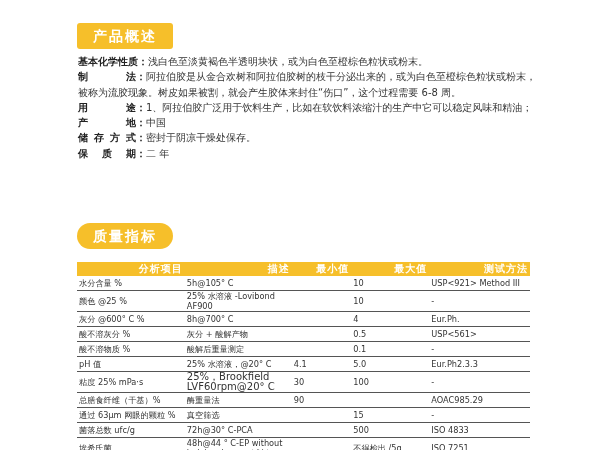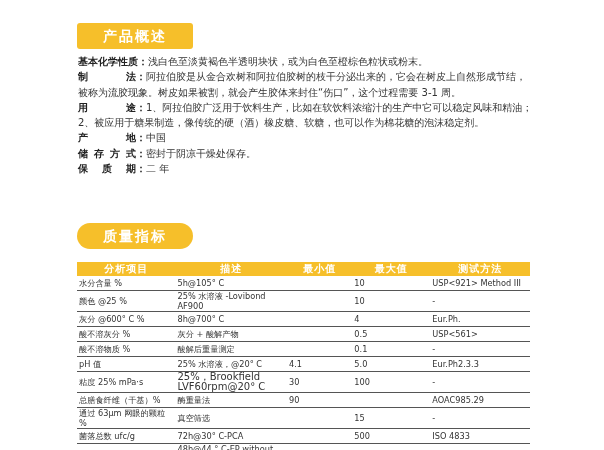--- a/index.html
+++ b/index.html
@@ -1,44 +1,43 @@
 <!DOCTYPE html>
 <html><head>
 <meta charset="utf-8">
 <style>
   html, body { margin: 0; padding: 0; background: #ffffff; }
   body { width: 604px; height: 450px; overflow: hidden; position: relative;
          font-family: "DejaVu Sans", "Liberation Sans", sans-serif; color: #333; }
-  .section-badge { position: absolute; left: 77px; height: 26px; padding: 0 26px;
+  .section-badge { position: absolute; left: 77px; height: 26px; padding: 0 16px;
          background: #f6bf2a; border-radius: 3px; color: #fff; font-weight: bold;
          font-size: 14px; line-height: 26px; letter-spacing: 2px; }
   #badge1 { top: 23px; }
   #badge2 { top: 223px; border-radius: 13px; }
   .overview { position: absolute; left: 78px; top: 54px; width: 470px; font-size: 10px; line-height: 15.3px; }
   .overview .line { white-space: nowrap; }
   .overview b { font-weight: bold; color: #222; }
   .spread { display: inline-block; width: 58px; text-align-last: justify; text-align: justify; }
   table.spec { position: absolute; left: 77px; top: 262px; width: 453px; border-collapse: collapse; font-size: 8.2px; }
-  table.spec th { background: #f6bf2a; color: #fff; font-weight: bold; text-align: center;
-         font-size: 10px; height: 13px; padding: 0 12px; letter-spacing: 1px; }
+  table.spec th { background: #f6bf2a; color: #fff; font-weight: bold; text-align: right;
+         font-size: 10px; height: 13px; padding: 0 2px; letter-spacing: 1px; }
   table.spec td { padding: 0 2px; border-bottom: 1.2px solid #555; height: 14px; vertical-align: middle; color: #333; line-height: 10px; }
   table.spec tr:last-child td { border-bottom: 3px solid #aaa; }
   .c1 { width: 101px; } .c2 { width: 100px; } .c3 { width: 54px; } .c4 { width: 72px; } .c5 { width: 94px; }
 </style>
 </head>
 <body>
 
 <div class="section-badge" id="badge1">产品概述</div>
 
 <div class="overview">
   <div class="line"><b>基本化学性质</b><b>：</b><span>浅白色至淡黄褐色半透明块状，或为白色至橙棕色粒状或粉末。</span></div>
-  <div class="line"><b class="spread">制　　法</b><b>：</b><span>阿拉伯胶是从金合欢树和阿拉伯胶树的枝干分泌出来的，它会在树皮上自然形成节结，</span></div>
-  <div class="line"><span>被称为流胶现象。树皮如果被割，就会产生胶体来封住“伤口”，这个过程需要 3-1 周。</span></div>
+  <div class="line"><b class="spread">制　　法</b><b>：</b><span>阿拉伯胶是从金合欢树和阿拉伯胶树的枝干分泌出来的，或为白色至橙棕色粒状或粉末，</span></div>
+  <div class="line"><span>被称为流胶现象。树皮如果被割，就会产生胶体来封住“伤口”，这个过程需要 6-8 周。</span></div>
   <div class="line"><b class="spread">用　　途</b><b>：</b><span>1、阿拉伯胶广泛用于饮料生产，比如在软饮料浓缩汁的生产中它可以稳定风味和精油；</span></div>
-  <div class="line"><span>2、被应用于糖果制造，像传统的硬（酒）橡皮糖、软糖，也可以作为棉花糖的泡沫稳定剂。</span></div>
   <div class="line"><b class="spread">产　　地</b><b>：</b><span>中国</span></div>
   <div class="line"><b class="spread">储存方式</b><b>：</b><span>密封于阴凉干燥处保存。</span></div>
   <div class="line"><b class="spread">保 质 期</b><b>：</b><span>二 年</span></div>
 </div>
 
 <div class="section-badge" id="badge2">质量指标</div>
 
 <table class="spec">
   <thead>
     <tr>

